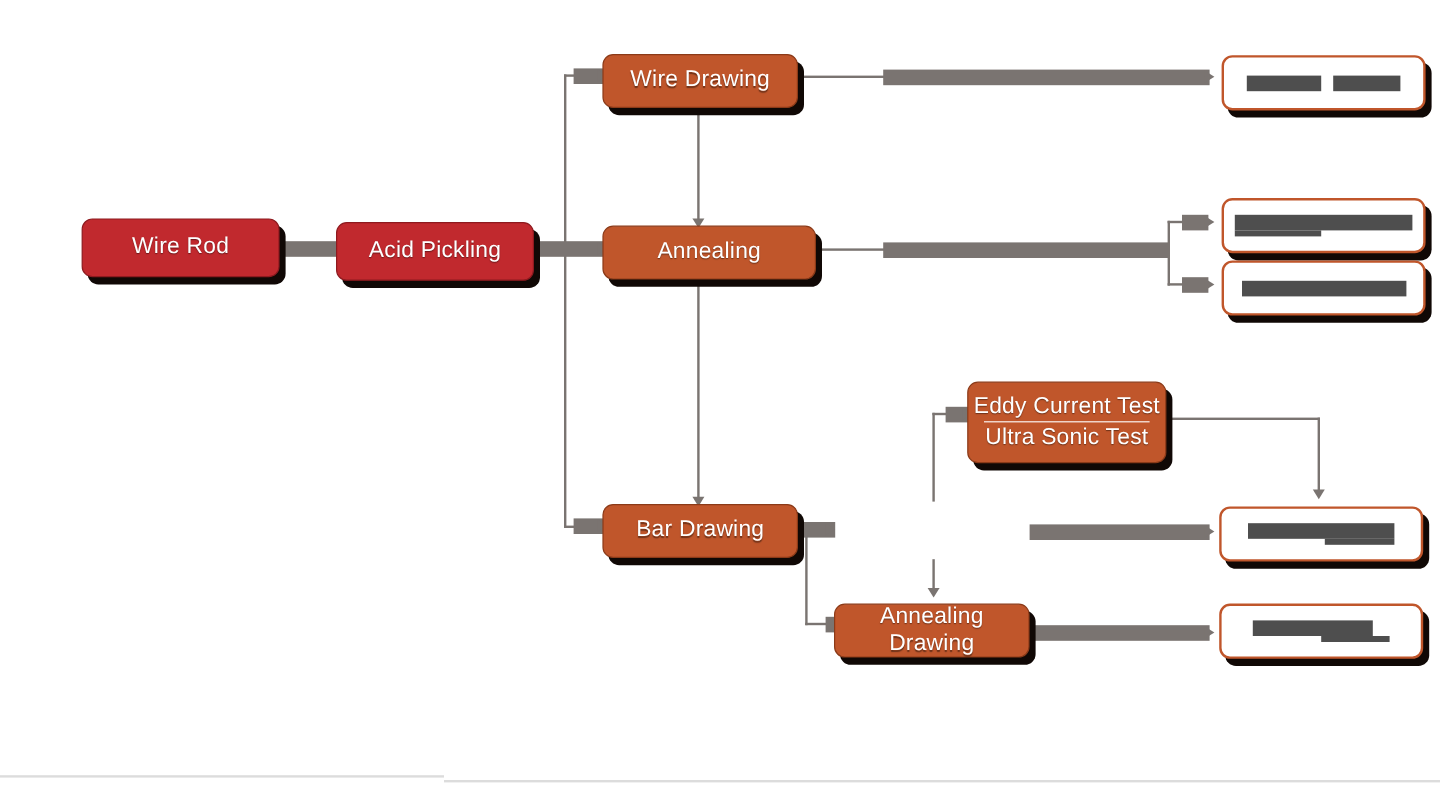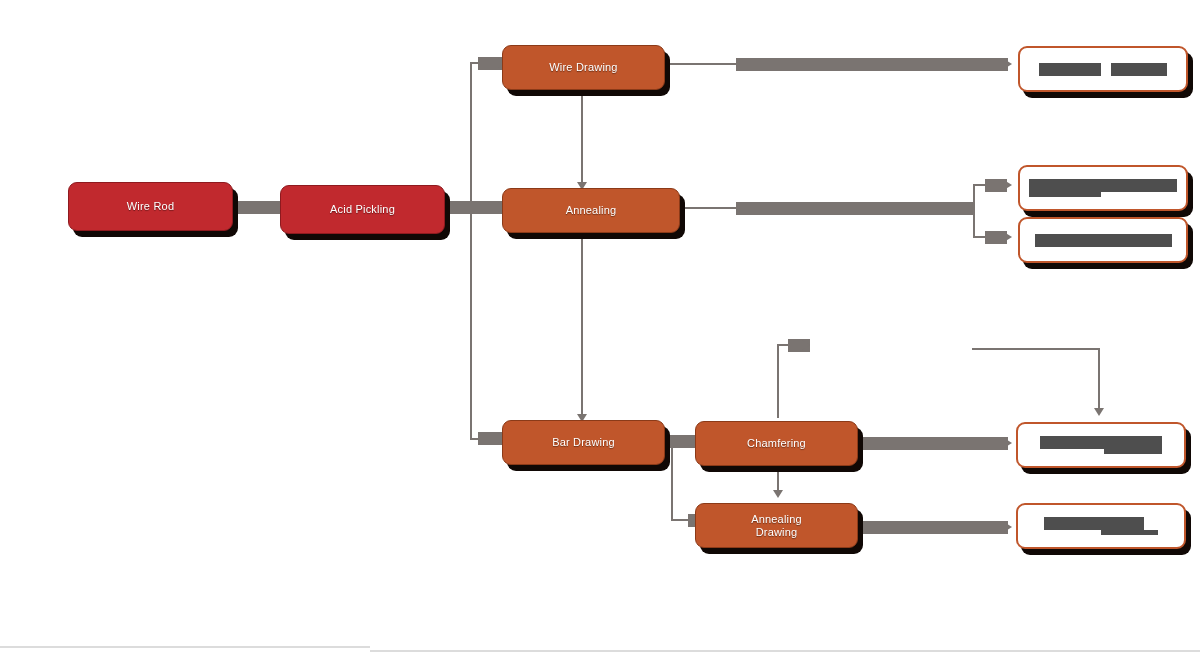--- a/index.html
+++ b/index.html
@@ -22,21 +22,21 @@
   .node {
     position: absolute;
     box-sizing: border-box;
     border-radius: 9px;
     display: flex;
     flex-direction: column;
     align-items: center;
     justify-content: center;
     text-align: center;
     color: #ffffff;
-    font-size: 11px;
+    font-size: 19px;
     line-height: 1.18;
     letter-spacing: 0.2px;
     text-shadow: 0 1px 1px rgba(0,0,0,0.45);
     box-shadow: 5px 6px 0 0 #100805;
     z-index: 5;
   }
   .node.red {
     background: #c1292e;
     border: 1px solid #8e1a1f;
   }
@@ -209,29 +209,31 @@
   </div>
 
   <div class="node orange" style="left:502px; top:188px; width:178px; height:45px;">
     <span>Annealing</span>
   </div>
 
   <div class="node orange" style="left:502px; top:420px; width:163px; height:45px;">
     <span>Bar Drawing</span>
   </div>
 
-  <div class="node orange" style="left:695px; top:421px; width:163px; height:45px;">
-    <span>Chamfering</span>
-  </div>
 
   <div class="node orange" style="left:695px; top:503px; width:163px; height:45px;">
     <span>Annealing</span>
     <span class="line2">Drawing</span>
   </div>
 
+  <div class="node orange" style="left:806px; top:318px; width:166px; height:68px;">
+    <span>Eddy Current Test</span>
+    <span class="node-divider"></span>
+    <span>Ultra Sonic Test</span>
+  </div>
 
   <div class="outbox" style="left:1018px; top:46px; width:170px; height:46px;">
     <span class="redact" style="width:62px;"></span>
     <span class="redact" style="width:56px;"></span>
   </div>
 
   <div class="outbox" style="left:1018px; top:165px; width:170px; height:46px;">
     <span class="redact-stack">
       <span class="redact" style="width:148px;"></span>
       <span class="redact" style="width:72px; height:5px;"></span>

